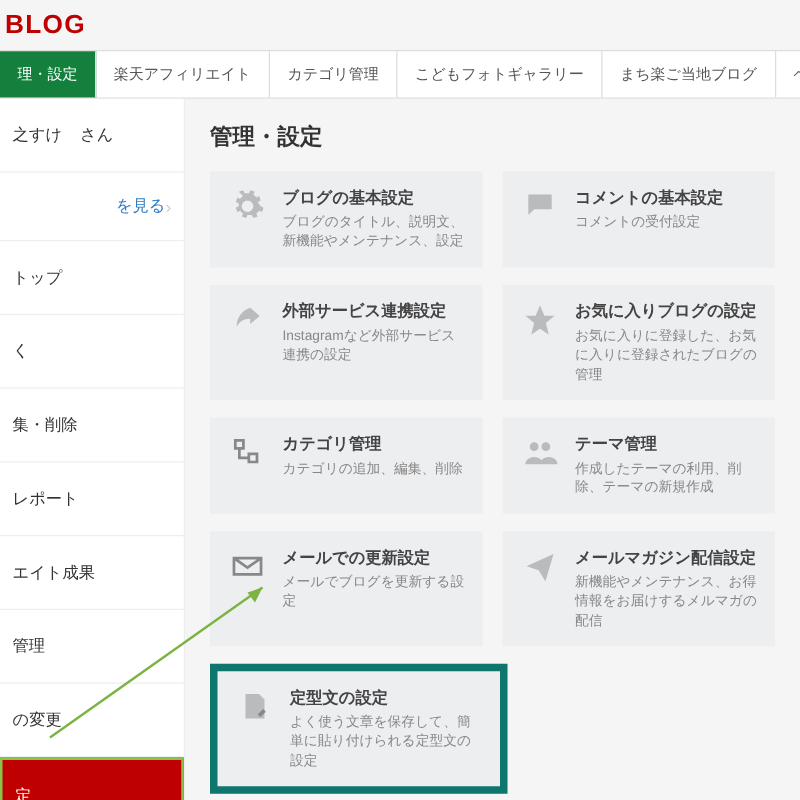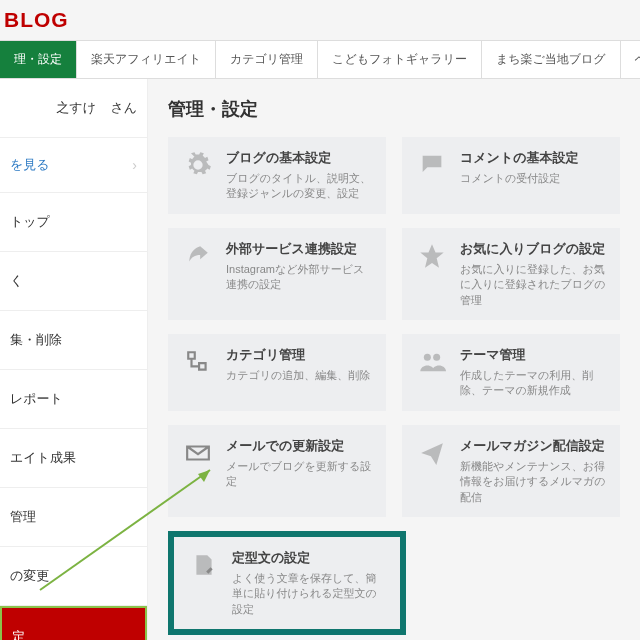--- a/index.html
+++ b/index.html
@@ -3,22 +3,22 @@
 <meta charset="utf-8">
 <style>
 *{box-sizing:border-box;margin:0;padding:0;font-family:"Hiragino Sans","Meiryo",sans-serif}
 body{width:640px;height:640px;overflow:hidden;background:#f5f5f5;color:#333}
 .logo{color:#bf0000;font-size:21px;font-weight:bold;padding:8px 0 8px 4px;letter-spacing:1px}
 .tabs{display:flex;border-top:1px solid #ddd;border-bottom:1px solid #ddd;font-size:12px;background:#fff}
 .tab{padding:10px 14px;border-right:1px solid #ddd;color:#555;white-space:nowrap}
 .tab.red{background:#15803d;color:#fff}
 .content{display:flex}
 .side{width:148px;background:#fff;border-right:1px solid #eee}
-.user{padding:20px 10px;font-size:13px;text-align:right;border-bottom:1px solid #eee}
-.view{padding:18px 10px;font-size:13px;color:#2e7bc4;border-bottom:1px solid #eee;display:flex;justify-content:space-between;align-items:center}
+.user{padding:20px 10px;font-size:13px;border-bottom:1px solid #eee}
+.view{padding:18px 10px;font-size:13px;color:#2e7bc4;border-bottom:1px solid #eee;display:flex;justify-content:flex-end;align-items:center}
 .chev{color:#ccc;font-size:14px}
 .mitem{padding:20px 10px;font-size:13px;border-bottom:1px solid #eee}
 .mitem.hl{border:2px solid #8bc34a;background:#bf0000;color:#fff}
 .main{flex:1;padding:18px 20px}
 .h1{font-size:18px;font-weight:bold;margin-bottom:16px}
 .grid{display:flex;flex-direction:column;gap:14px}
 .row{display:flex;gap:16px}
 .card{flex:1;background:#edeef0;padding:12px 14px;display:flex;gap:12px;min-height:74px}
 .card.hl{border:6px solid #0f766e}
 .ic{width:32px;height:32px;flex-shrink:0;display:flex;align-items:center;justify-content:center}
@@ -66,21 +66,21 @@
   <div class="grid">
    <div class="row">
     <div class="card">
      <div class="ic">
               <svg viewBox="0 0 24 24" width="28" height="28">
                 <path d="M12 8a4 4 0 100 8 4 4 0 000-8zm9 4l2 1-1 3-2-1a8 8 0 01-2 2l1 2-3 1-1-2h-3l-1 2-3-1 1-2a8 8 0 01-2-2l-2 1-1-3 2-1v-2l-2-1 1-3 2 1a8 8 0 012-2L6 2l3-1 1 2h3l1-2 3 1-1 2a8 8 0 012 2l2-1 1 3-2 1z" opacity=".5"></path>
               </svg>
             </div>
      <div class="ctxt">
               <div class="ct">ブログの基本設定</div>
-              <div class="cd">ブログのタイトル、説明文、登録ジャンルの変更、設定</div>
+              <div class="cd">ブログのタイトル、説明文、新機能やメンテナンス、設定</div>
             </div>
     </div>
     <div class="card">
      <div class="ic">
               <svg viewBox="0 0 24 24" width="28" height="28">
                 <path d="M4 4h16v10H8l-4 4z" opacity=".5"></path>
               </svg>
             </div>
      <div class="ctxt">
               <div class="ct">コメントの基本設定</div>

